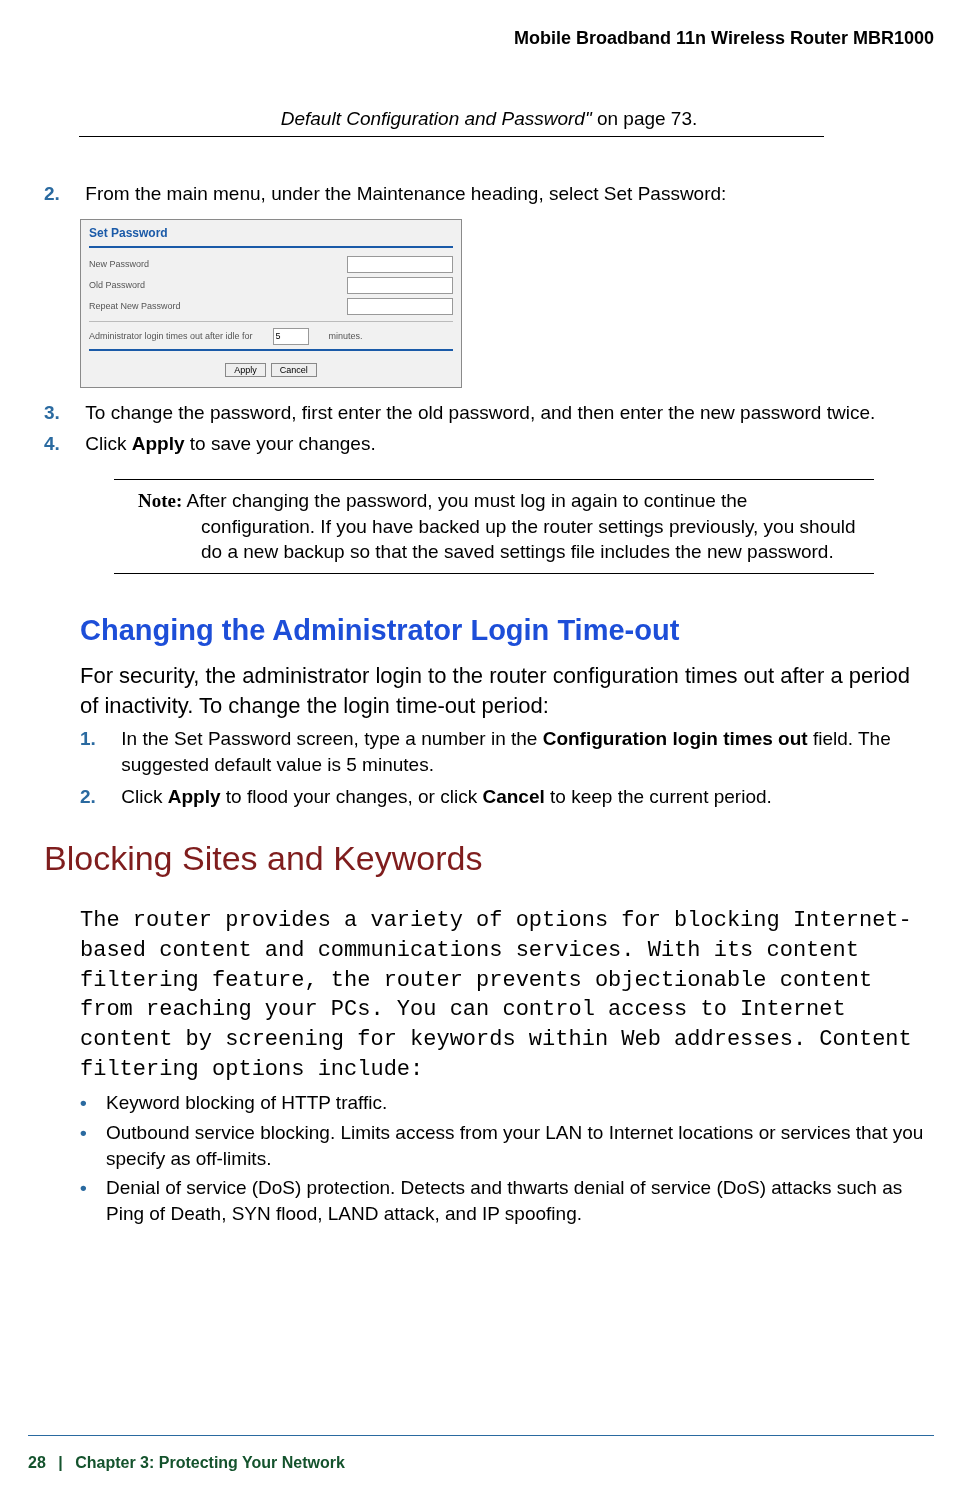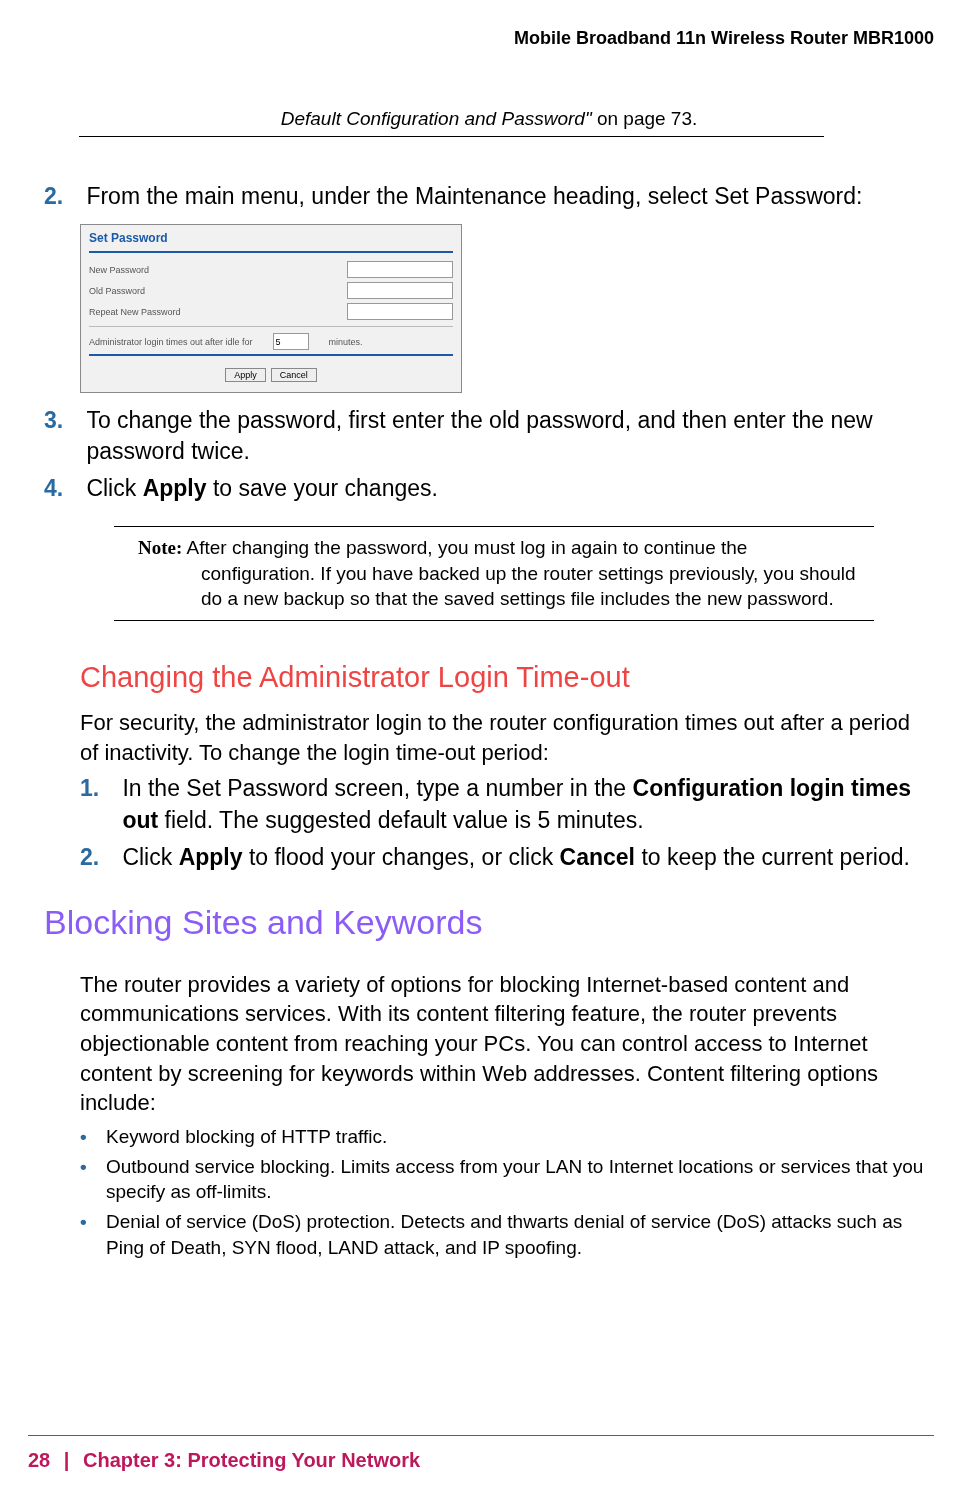--- a/index.html
+++ b/index.html
@@ -36,21 +36,21 @@
     margin-left: 50px;
     margin-right: 50px;
   }
   .ref-line .italic { font-style: italic; }
   .ref-hr-top {
     border: none;
     border-top: 1.5px solid #000;
     margin: 6px 110px 44px 35px;
   }
   .step-line {
-    font-size: 23px;
+    font-size: 19px;
     line-height: 1.35;
     margin: 6px 0;
   }
   .step-num {
     display: inline-block;
     width: 36px;
     font-weight: bold;
     color: #2a6aa0;
     vertical-align: top;
   }
@@ -136,34 +136,34 @@
     border-top: 1.5px solid #000;
     margin: 0 0 8px 0;
   }
   .note-block .note-hr.bottom { margin: 8px 0 0 0; }
   .note-block .note-content { margin-left: 24px; padding-right: 10px; }
   .note-label { font-weight: bold; font-family: Liberation Serif, serif; }
   .note-body-indent { margin-left: 63px; display: block; }
   .h2 {
     font-family: "Segoe UI", "Trebuchet MS", Arial, sans-serif;
     font-size: 29px;
-    font-weight: normal;
-    color: #ef4444;
+    font-weight: bold;
+    color: #1d4ed8;
     margin: 40px 0 14px 36px;
   }
   .para {
     font-size: 22px;
     line-height: 1.35;
     margin: 6px 0 6px 36px;
   }
-  .para.noindent { margin-left: 36px; }
+  .para.noindent { margin-left: 36px; font-family: Liberation Mono, monospace; }
   .h1 {
     font-family: "Segoe UI", "Trebuchet MS", Arial, sans-serif;
     font-size: 34px;
-    color: #8b5cf6;
+    color: #7f1d1d;
     font-weight: normal;
     margin: 30px 0 28px 0;
   }
   .bullet {
     font-size: 19px;
     line-height: 1.35;
     margin: 4px 0 4px 36px;
     display: flex;
   }
   .bullet .dot {
@@ -177,22 +177,22 @@
     bottom: 58px;
     left: 28px;
     right: 44px;
     border: none;
     border-top: 1.5px solid #2a6aa0;
   }
   .footer {
     position: absolute;
     bottom: 30px;
     left: 28px;
-    font-size: 20px;
-    color: #be185d;
+    font-size: 16px;
+    color: #14532d;
     font-weight: bold;
   }
   .footer .sep { margin: 0 8px; font-weight: bold; }
 </style>
 </head>
 <body>
 
 <div class="page">
   <div class="header">Mobile Broadband 11n Wireless Router MBR1000</div>
 

